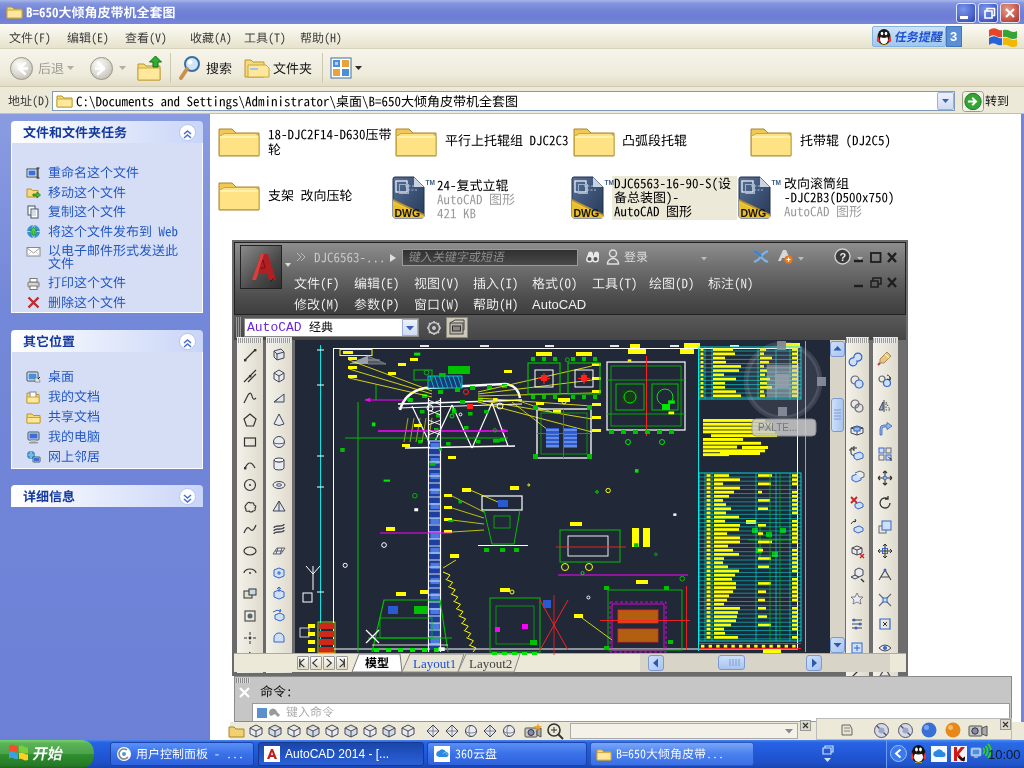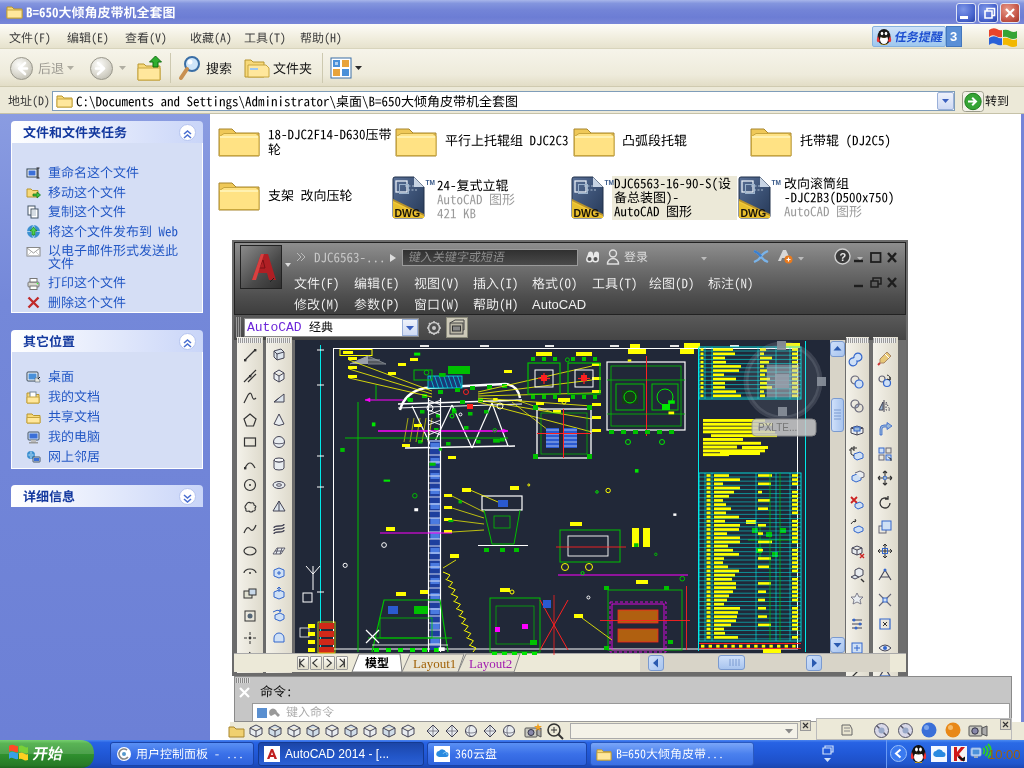--- a/index.html
+++ b/index.html
@@ -1493,22 +1493,22 @@
     <path d="M0 19 L7 1 L48 1 L50 19 Z" fill="#fff" stroke="#777"></path>
     <path d="M50 19 L58 1 L112 1 L106 19 Z" fill="#e8e4d4" stroke="#888"></path>
     <path d="M106 19 L114 1 L168 1 L162 19 Z" fill="#e8e4d4" stroke="#888"></path>
   </svg>
 <svg style="position:absolute;left:365px;top:656px;overflow:visible;" width="26" height="15">
     <g fill="#000" transform="translate(0,11.28) scale(0.012,-0.012)">
       <use href="#g6a21b" x="0"></use>
       <use href="#g578bb" x="1000"></use>
     </g>
   </svg>
-<div class="ab" style="left:413px;top:656px;font:13px 'Liberation Serif';color:#a16207">Layout1</div>
-<div class="ab" style="left:469px;top:656px;font:13px 'Liberation Serif';color:#a21caf">Layout2</div>
+<div class="ab" style="left:413px;top:656px;font:13px 'Liberation Serif';color:#1d4ed8">Layout1</div>
+<div class="ab" style="left:469px;top:656px;font:13px 'Liberation Serif';color:#404040">Layout2</div>
 <div class="ab" style="left:640px;top:654px;width:250px;height:18px;background:#d8d4c8"></div>
 <div class="ab" style="left:648px;top:655px;width:16px;height:16px;border-radius:3px;background:linear-gradient(135deg,#cfe0fa,#a8c4ee);border:1px solid #7a9ad0"></div>
 <svg class="ic" style="left:648px;top:655px" width="16" height="16">
     <path d="M10 3.5 L5 8 L10 12.5 Z" fill="#2a5ab0"></path>
   </svg>
 <div class="ab" style="left:718px;top:655px;width:27px;height:15px;border-radius:3px;background:linear-gradient(180deg,#cfe0fa,#a8c4ee);border:1px solid #7a9ad0"></div>
 <svg class="ic" style="left:728px;top:656px" width="14" height="13">
     <path d="M2 3 L2 10 M5 3 L5 10 M8 3 L8 10 M11 3 L11 10" stroke="#7a9ad0"></path>
   </svg>
 <div class="ab" style="left:806px;top:655px;width:16px;height:16px;border-radius:3px;background:linear-gradient(135deg,#cfe0fa,#a8c4ee);border:1px solid #7a9ad0"></div>
@@ -2443,12 +2443,12 @@
     <path d="M3 1 L6 1 L6 6 L10 1 L14 1 L8 8 L14 15 L10 15 L6 10 L6 15 L3 15 Z" fill="#d01818"></path>
     <path d="M8 10 L14 14 L12.5 15.5 L7 11.5 Z" fill="#111"></path>
     <path d="M14 14 L14 10.5 L11 12.5 Z" fill="#111"></path>
   </svg>
 <svg class="ic" style="left:970px;top:744px" width="22" height="20" viewBox="0 0 22 20">
 <rect x="1" y="4" width="10" height="8" rx="1" fill="#cfe0fa" stroke="#88aadd"></rect>
     <rect x="2.5" y="5.5" width="7" height="5" fill="#4a90d9"></rect>
 <rect x="4" y="12" width="4" height="2" fill="#9ab"></rect>
 <path d="M13 10 a4 4 0 0 0 0 -6 M15.5 12 a7 7 0 0 0 0 -10 M18 14 a10 10 0 0 0 0 -14" stroke="#30d020" stroke-width="1.8" fill="none"></path>
   </svg>
-<div class="ab" style="left:988px;top:747px;font:13px 'Liberation Sans';color:#a16207">10:00</div>
+<div class="ab" style="left:988px;top:747px;font:13px 'Liberation Sans';color:#0f172a">10:00</div>
 </body></html>

